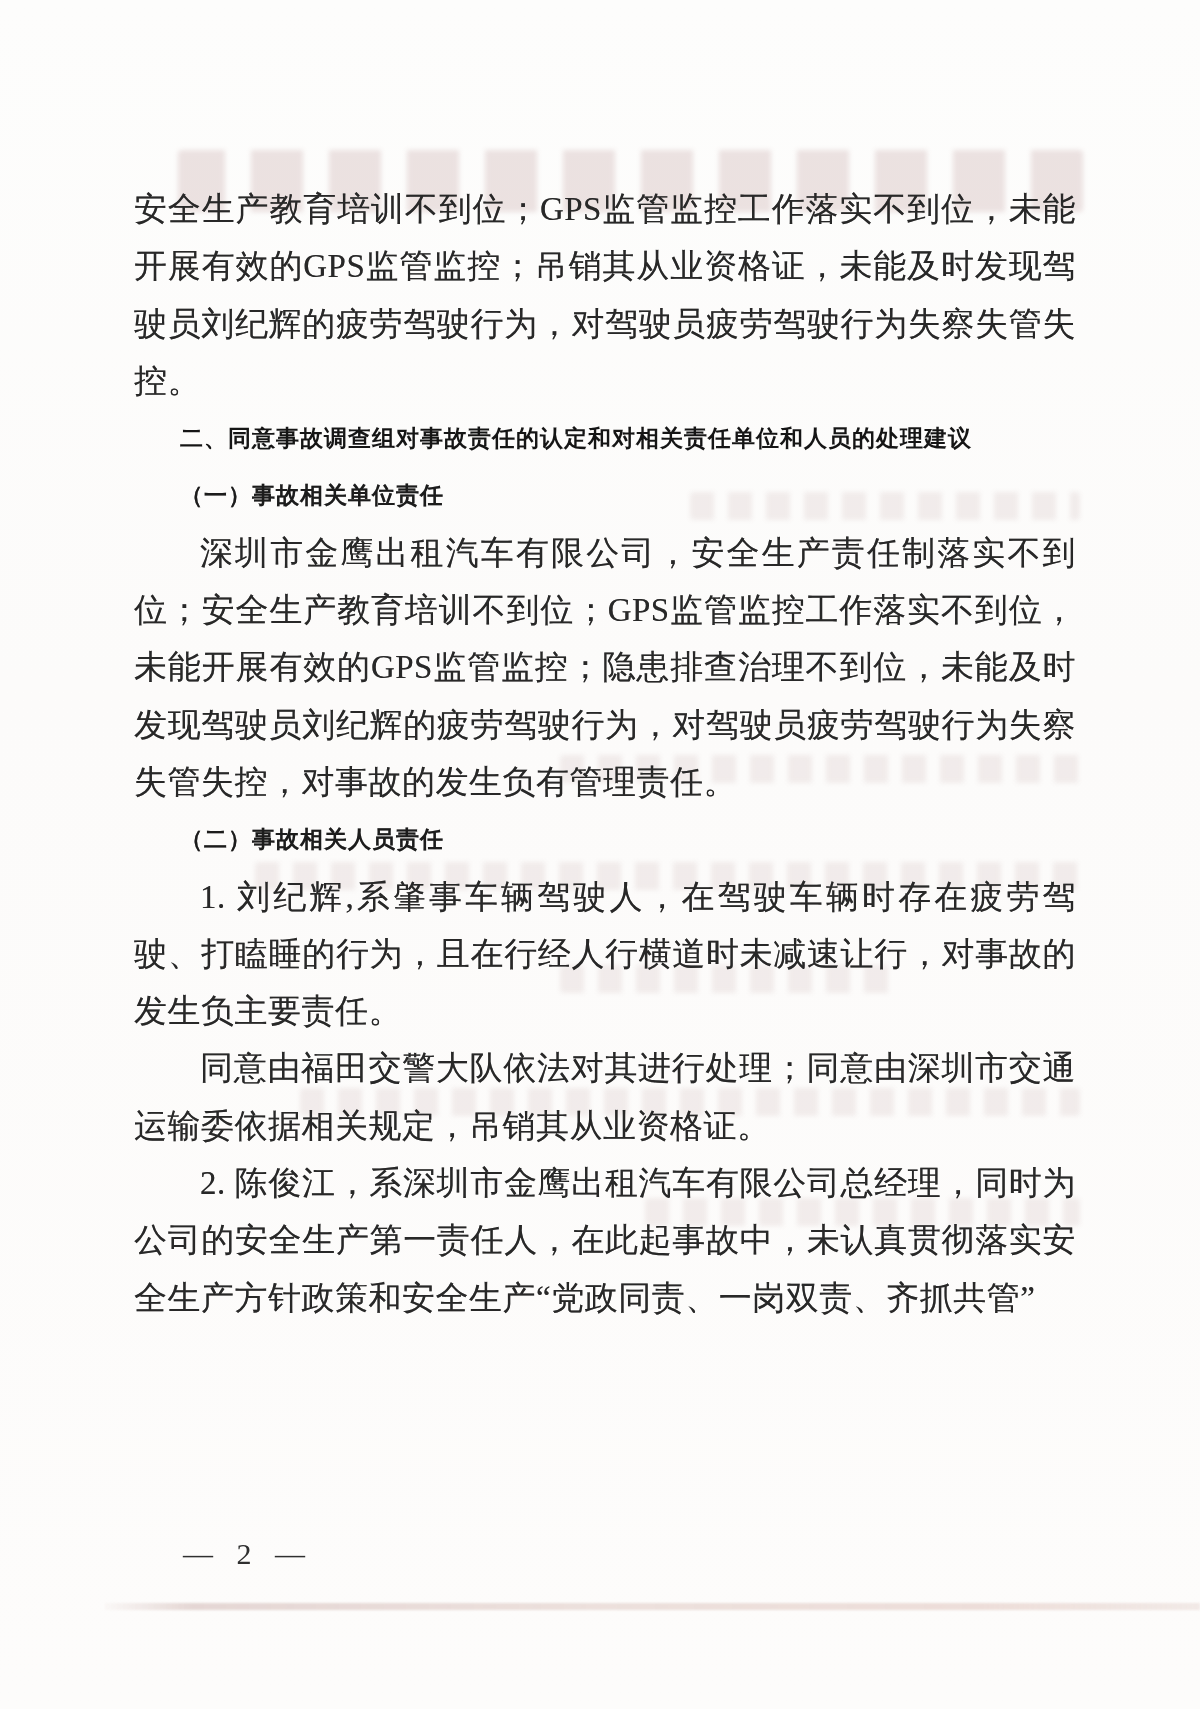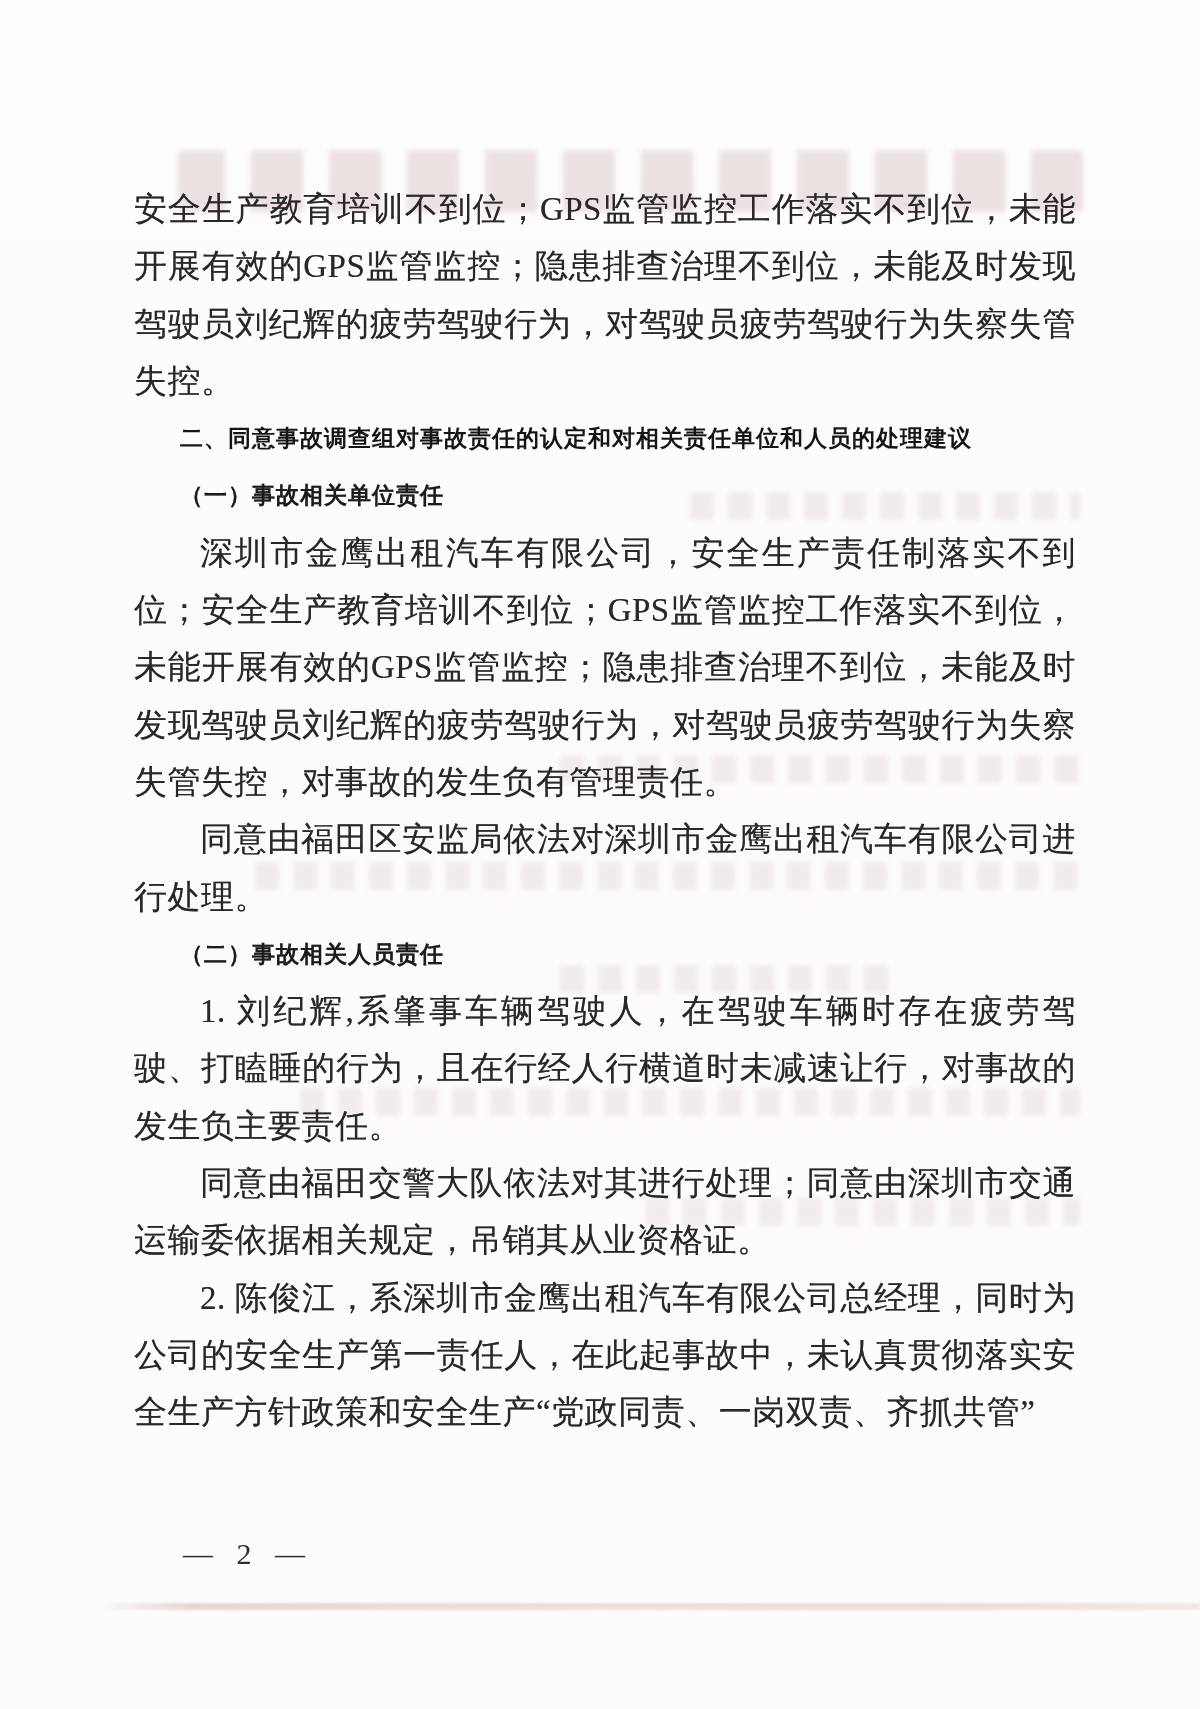--- a/index.html
+++ b/index.html
@@ -122,29 +122,28 @@
 
   <div class="ghost ghost-top"></div>
   <div class="ghost ghost-row ghost-r1"></div>
   <div class="ghost ghost-row ghost-r2"></div>
   <div class="ghost ghost-row ghost-r3"></div>
   <div class="ghost ghost-row ghost-r4"></div>
   <div class="ghost ghost-row ghost-r5"></div>
   <div class="ghost ghost-row ghost-r6"></div>
 
   <div class="content">
-    <p class="para">安全生产教育培训不到位；GPS监管监控工作落实不到位，未能开展有效的GPS监管监控；隐患排查治理不到位，未能及时发现驾驶员刘纪辉的疲劳驾驶行为，对驾驶员疲劳驾驶行为失察失管失控。</p>
+    <p class="para">安全生产教育培训不到位；GPS监管监控工作落实不到位，未能开展有效的GPS监管监控；吊销其从业资格证，未能及时发现驾驶员刘纪辉的疲劳驾驶行为，对驾驶员疲劳驾驶行为失察失管失控。</p>
 
     <p class="para heading indent">二、同意事故调查组对事故责任的认定和对相关责任单位和人员的处理建议</p>
 
     <p class="para subhead indent">（一）事故相关单位责任</p>
 
     <p class="para indent">深圳市金鹰出租汽车有限公司，安全生产责任制落实不到位；安全生产教育培训不到位；GPS监管监控工作落实不到位，未能开展有效的GPS监管监控；隐患排查治理不到位，未能及时发现驾驶员刘纪辉的疲劳驾驶行为，对驾驶员疲劳驾驶行为失察失管失控，对事故的发生负有管理责任。</p>
 
-    <p class="para indent">同意由福田区安监局依法对深圳市金鹰出租汽车有限公司进行处理。</p>
 
     <p class="para subhead indent">（二）事故相关人员责任</p>
 
     <p class="para indent">1. 刘纪辉,系肇事车辆驾驶人，在驾驶车辆时存在疲劳驾驶、打瞌睡的行为，且在行经人行横道时未减速让行，对事故的发生负主要责任。</p>
 
     <p class="para indent">同意由福田交警大队依法对其进行处理；同意由深圳市交通运输委依据相关规定，吊销其从业资格证。</p>
 
     <p class="para indent">2. 陈俊江，系深圳市金鹰出租汽车有限公司总经理，同时为公司的安全生产第一责任人，在此起事故中，未认真贯彻落实安全生产方针政策和安全生产“党政同责、一岗双责、齐抓共管”</p>
   </div>
 

